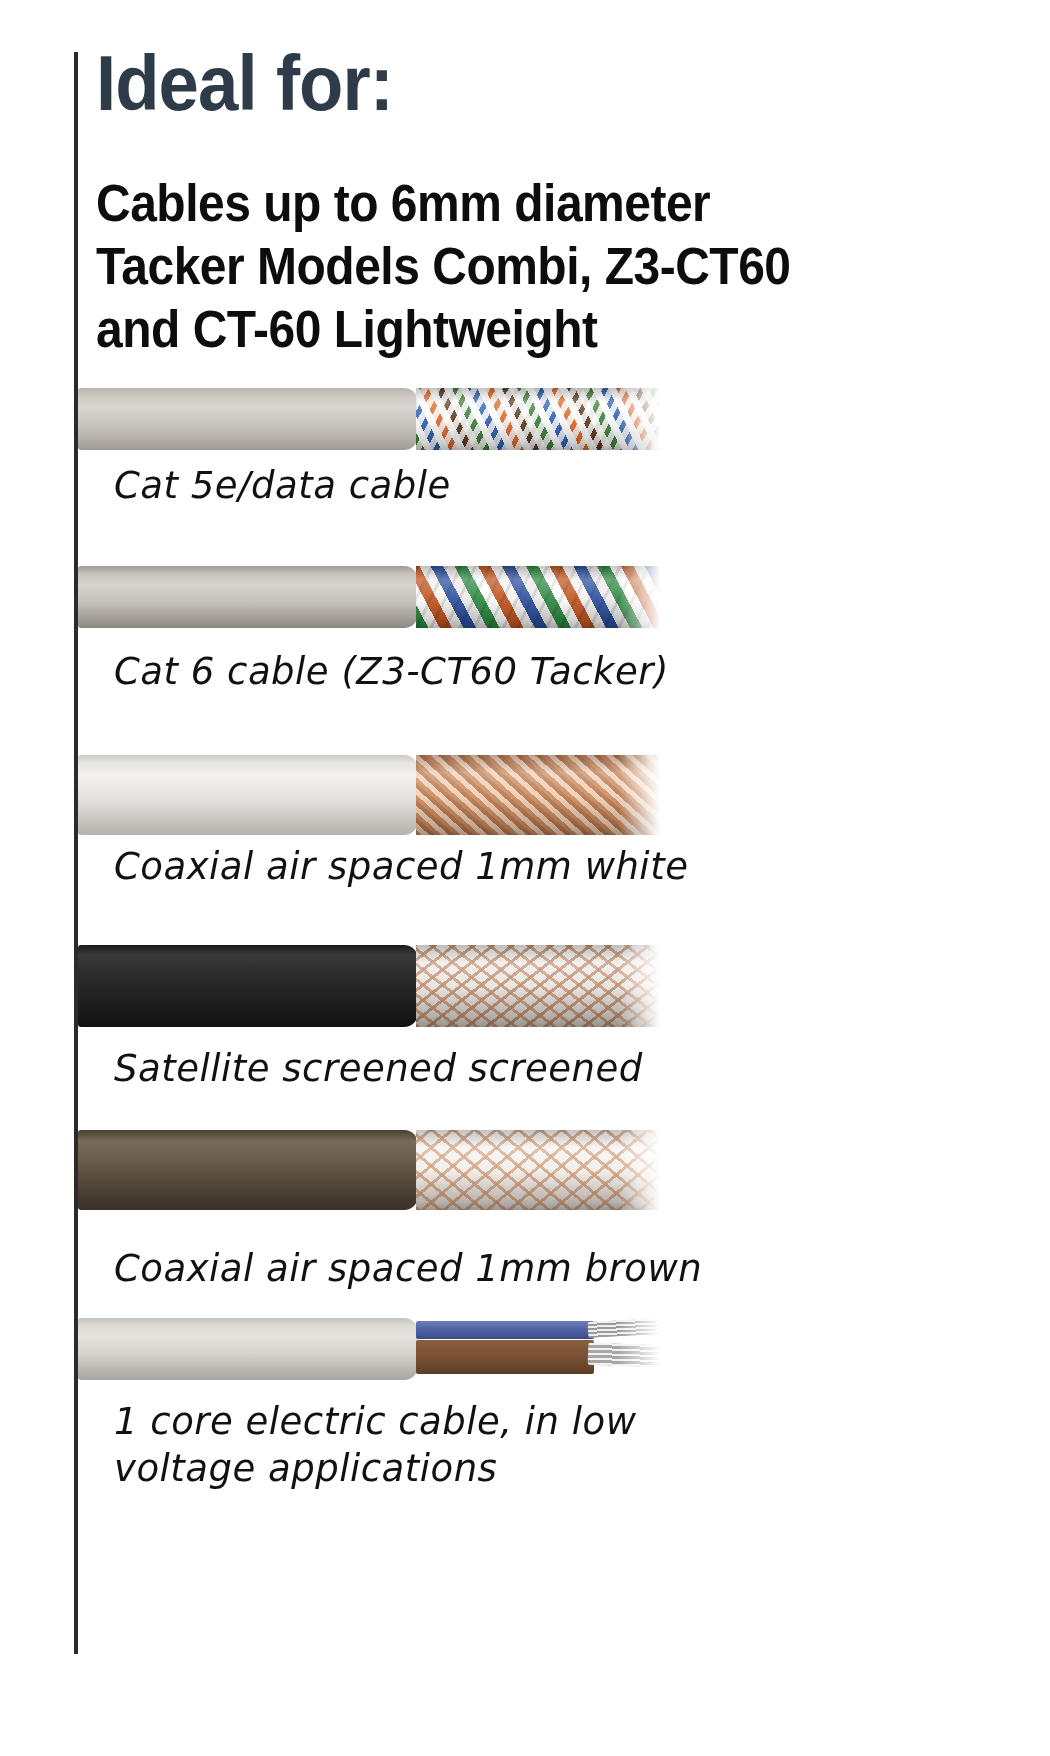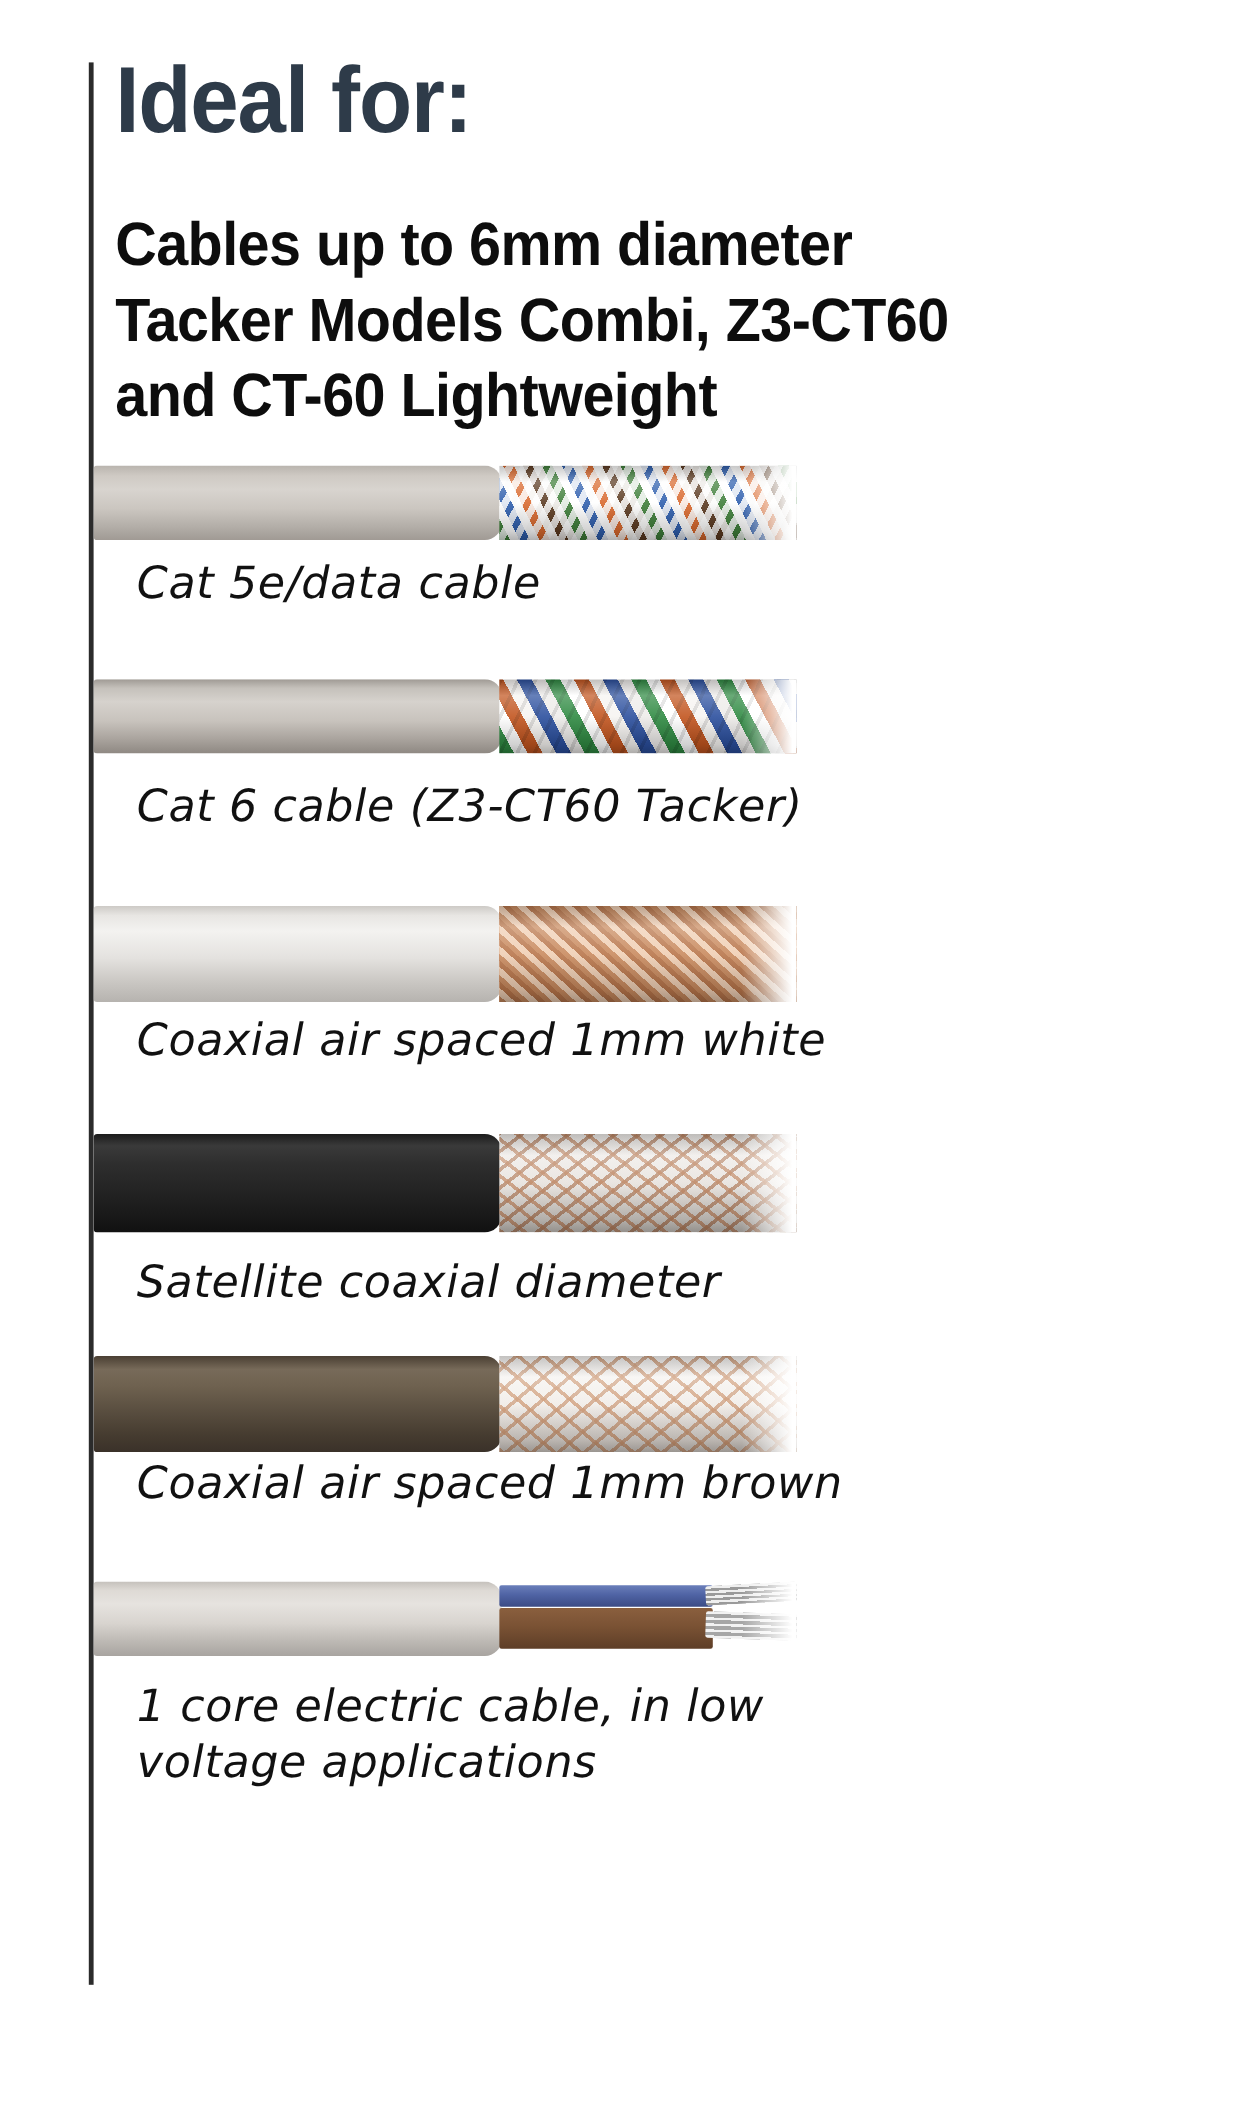--- a/index.html
+++ b/index.html
@@ -312,33 +312,33 @@
 
   <div class="cable-row" style="top:945px">
     <div class="cable-art" style="top:0;height:82px">
       <div class="jacket jacket-black" style="height:82px"></div>
       <div class="conductors" style="height:82px">
         <div class="cond-braid-loose" style="position:absolute;inset:0"></div>
         <div class="round-shade"></div>
         <div class="fade-right"></div>
       </div>
     </div>
-    <div class="label" style="top:100px">Satellite coaxial diameter</div>
+    <div class="label" style="top:100px">Satellite screened screened</div>
   </div>
 
   <div class="cable-row" style="top:1130px">
     <div class="cable-art" style="top:0;height:80px">
       <div class="jacket jacket-brown" style="height:80px"></div>
       <div class="conductors" style="height:80px">
         <div class="cond-braid-pale" style="position:absolute;inset:0"></div>
         <div class="round-shade"></div>
         <div class="fade-right"></div>
       </div>
     </div>
-    <div class="label" style="top:82px">Coaxial air spaced  1mm brown</div>
+    <div class="label" style="top:115px">Coaxial air spaced  1mm brown</div>
   </div>
 
   <div class="cable-row" style="top:1318px">
     <div class="cable-art" style="top:0;height:62px">
       <div class="jacket jacket-grey-3"></div>
       <div class="conductors cond-twocore">
         <div class="core-blue"></div>
         <div class="core-brown"></div>
         <div class="strand-top"></div>
         <div class="strand-bot"></div>

